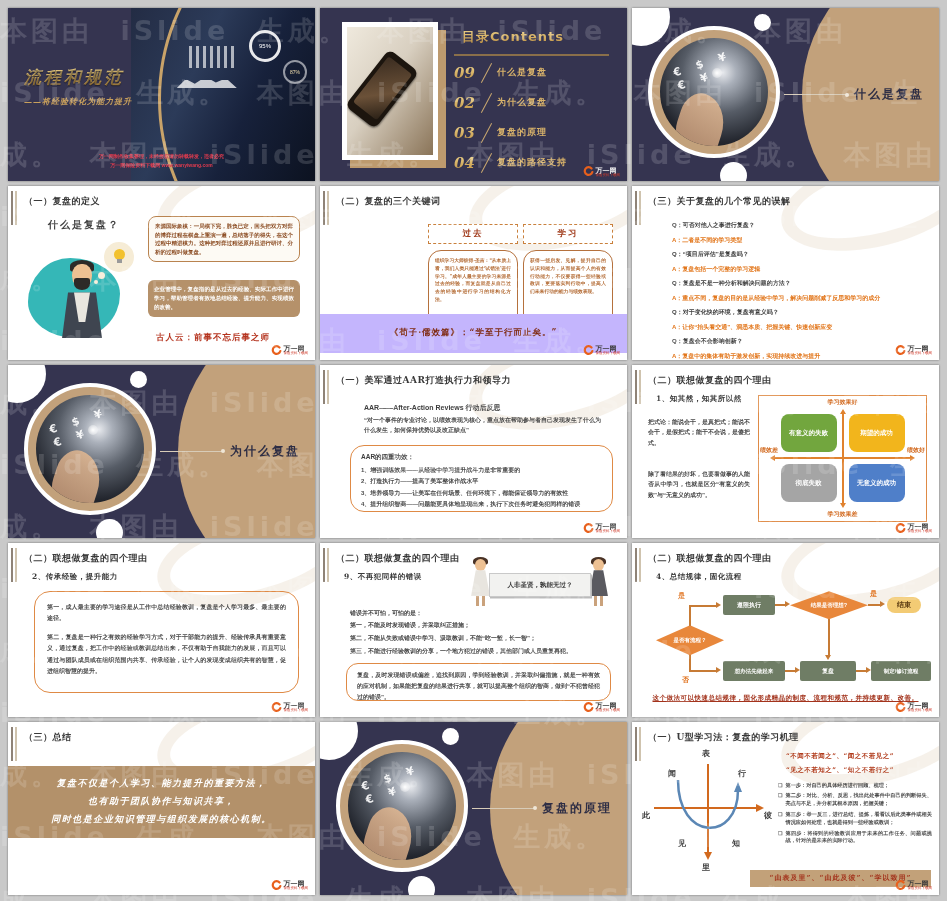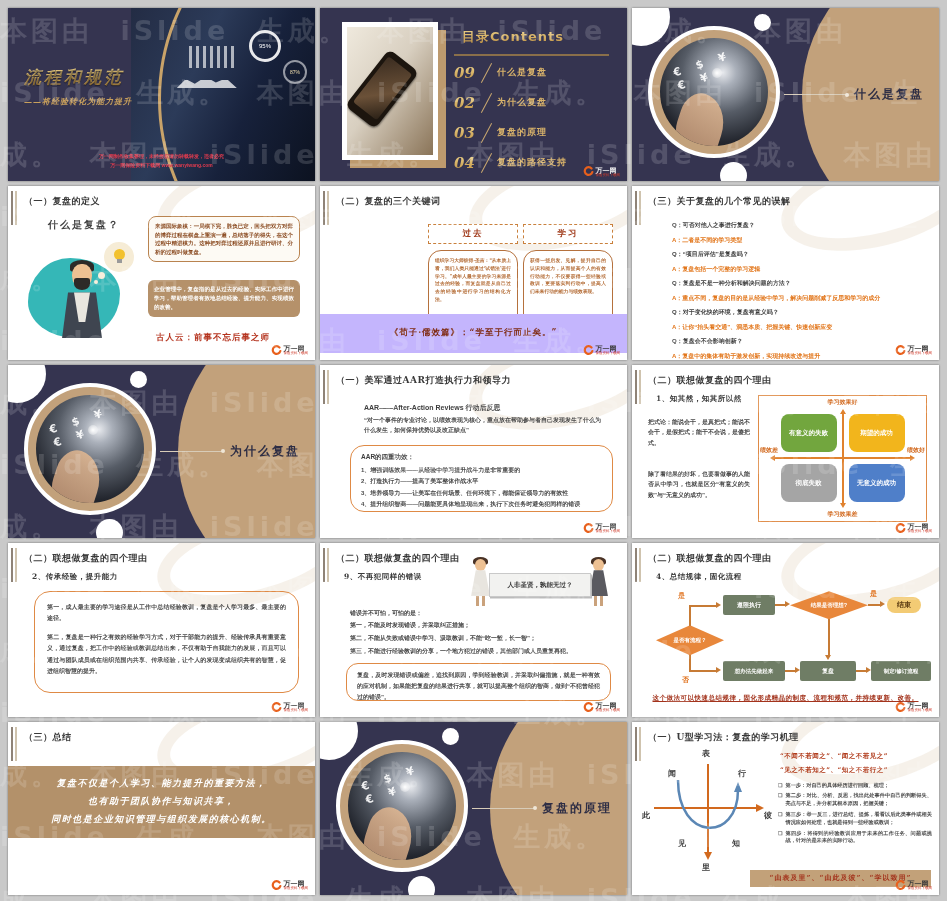--- a/index.html
+++ b/index.html
@@ -141,21 +141,21 @@
   .fah{position:absolute;width:0;height:0;border:3px solid transparent;}
   .fah-r{border-left:5px solid #c77b35;}
   .fah-d{border-top:5px solid #c77b35;}
   .r4-note{position:absolute;left:0;right:0;bottom:14px;text-align:center;font:bold 6.5px "DejaVu Serif",serif;color:#a3331c;text-decoration:underline;letter-spacing:.5px;}
   
   .sum-banner{position:absolute;left:0;right:0;top:44px;height:72px;background:#b3916a;display:flex;flex-direction:column;align-items:center;justify-content:center;gap:5px;}
   .sum-line{font:bold italic 9px "DejaVu Serif",serif;color:#fff;letter-spacing:1.5px;}
   
   .ut-dia{position:absolute;left:10px;top:28px;width:132px;height:126px;}
   .ut-lab{position:absolute;font:bold 8px "DejaVu Serif",serif;color:#3a3a3a;}
-  .ut-q{position:absolute;left:148px;font:bold 6.5px "DejaVu Serif",serif;color:#b03a1a;letter-spacing:.5px;}
+  .ut-q{position:absolute;left:154px;font:bold 6.5px "DejaVu Serif",serif;color:#b03a1a;letter-spacing:.5px;}
   .ut-steps{position:absolute;left:146px;top:60px;width:154px;}
   .ut-step{display:flex;gap:3px;font-size:5.2px;font-weight:bold;color:#4a4a4a;line-height:1.5;margin-bottom:3px;text-align:justify;}
   .ut-step::before{content:"❑";font-size:5px;color:#555;}
   .ut-footer{position:absolute;left:118px;right:8px;bottom:8px;height:17px;background:#c2a179;display:flex;align-items:center;justify-content:center;font:bold 7px "DejaVu Serif",serif;color:#a3331c;letter-spacing:1px;}
   
   .wm{position:absolute;inset:0;z-index:40;pointer-events:none;overflow:hidden;color:rgba(255,255,255,.15);font:bold 27px "DejaVu Sans",sans-serif;line-height:62px;word-spacing:14px;letter-spacing:4px;}
 </style>
 </head>
 <body>
 

